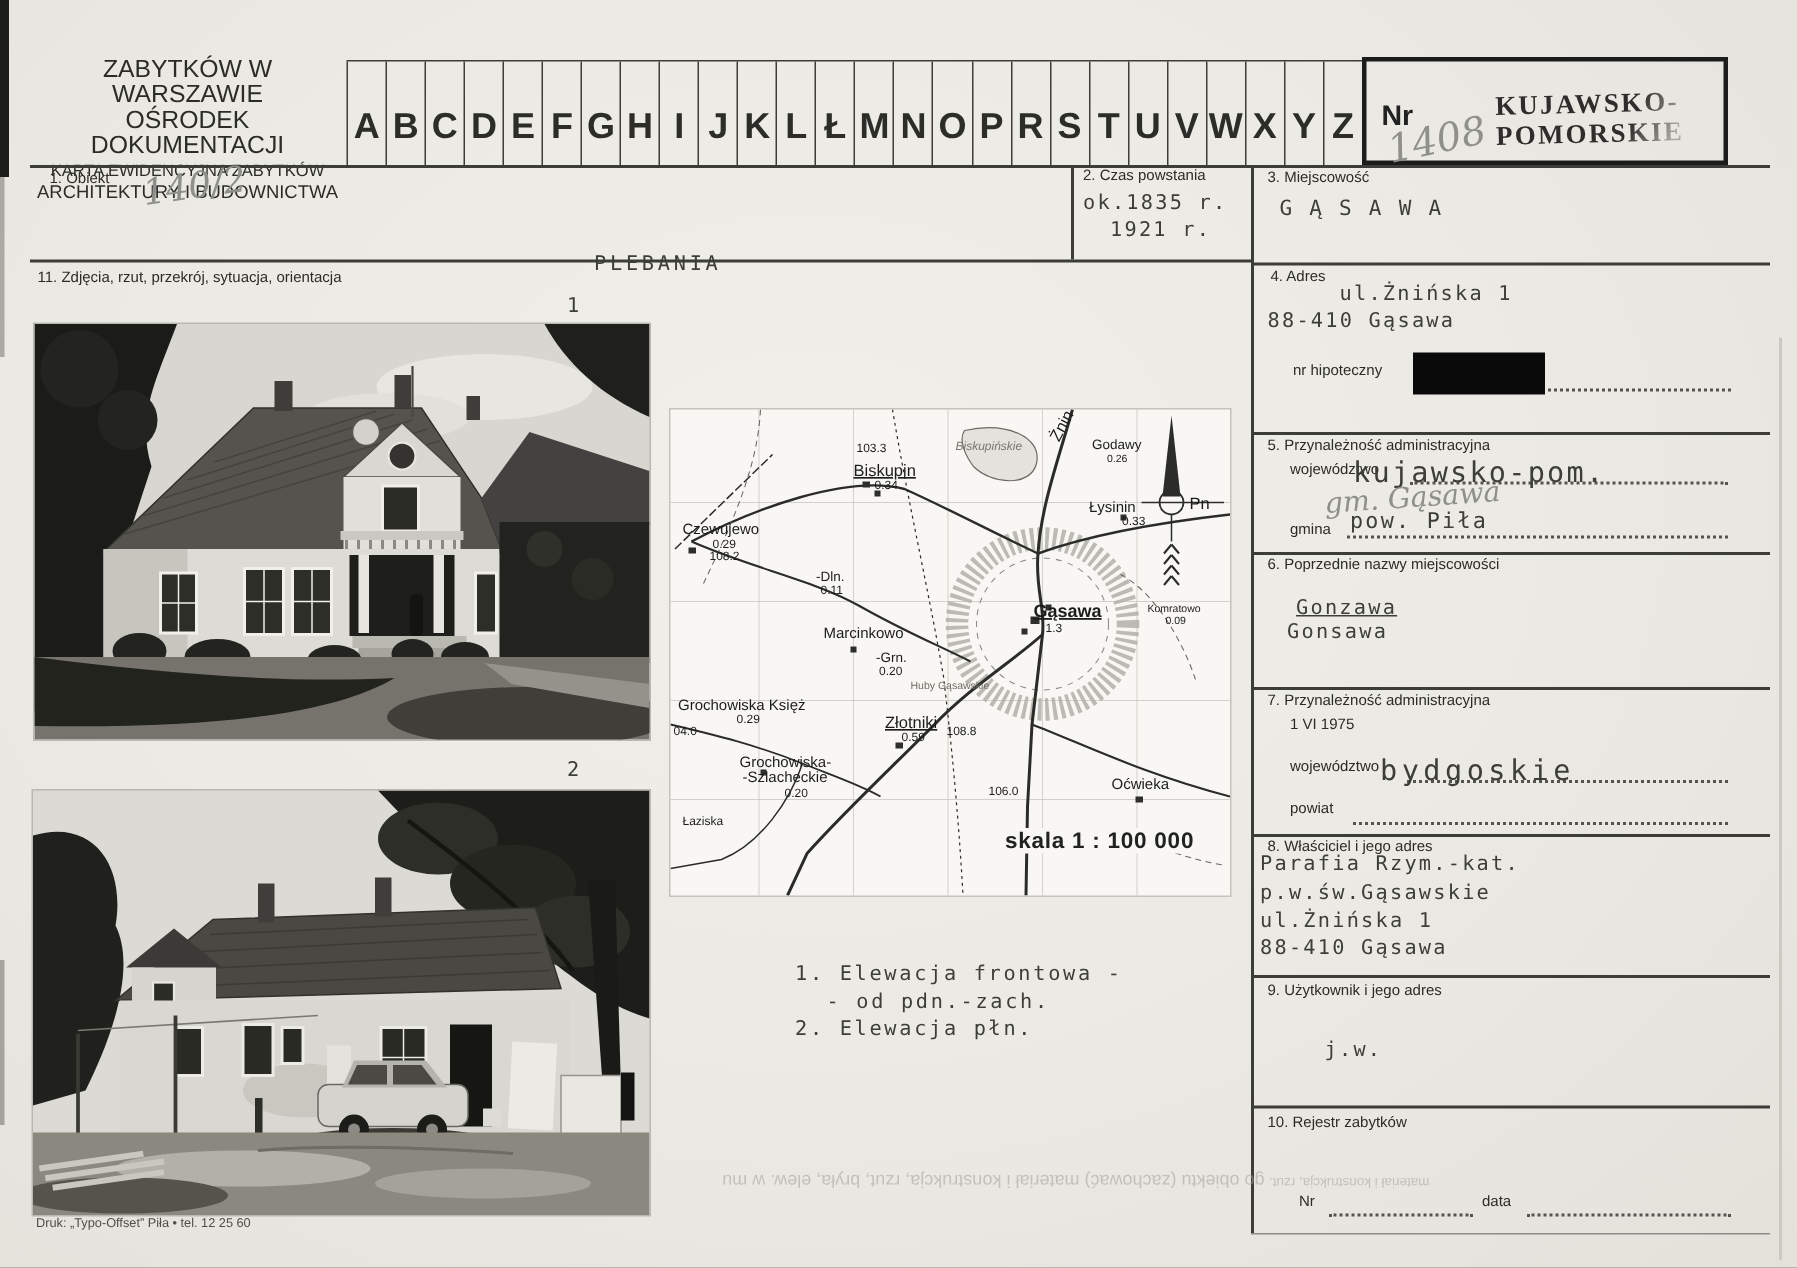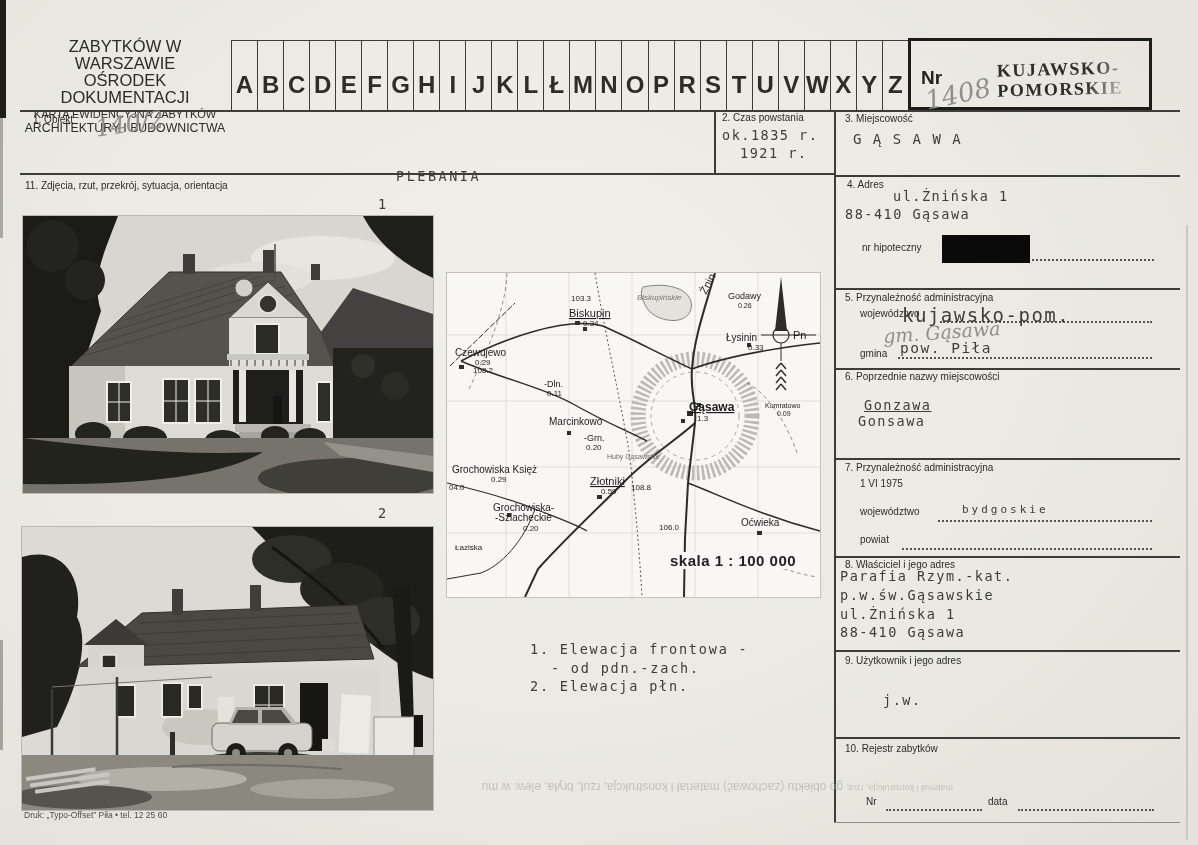--- a/index.html
+++ b/index.html
@@ -360,21 +360,21 @@
   <span class="abs tw" style="left:900px;top:340px;font-size:14.5px;">pow. Piła</span>
 
   <span class="abs lbl" style="left:845px;top:371px;">6. Poprzednie nazwy miejscowości</span>
   <span class="abs tw" style="left:864px;top:397px;text-decoration:underline;">Gonzawa</span>
   <span class="abs tw" style="left:858px;top:413px;">Gonsawa</span>
 
   <span class="abs lbl" style="left:845px;top:462px;">7. Przynależność administracyjna</span>
   <span class="abs lbl" style="left:860px;top:478px;">1 VI 1975</span>
   <span class="abs lbl" style="left:860px;top:506px;">województwo</span>
   <div class="dots" style="left:938px;top:519px;width:214px;"></div>
-  <span class="abs tw" style="left:962px;top:503px;font-size:11px;letter-spacing:3px;">bydgoskie</span>
+  <span class="abs tw" style="left:920px;top:503px;font-size:19px;letter-spacing:3px;">bydgoskie</span>
   <span class="abs lbl" style="left:860px;top:534px;">powiat</span>
   <div class="dots" style="left:902px;top:547px;width:250px;"></div>
 
   <span class="abs lbl" style="left:845px;top:559px;">8. Właściciel i jego adres</span>
   <div class="abs" id="owner-lines" style="left:840px;top:567px;">
       <div class="tw" style="line-height: 18.8px;">Parafia Rzym.-kat.</div>
       <div class="tw" style="line-height: 18.8px;">p.w.św.Gąsawskie</div>
       <div class="tw" style="line-height: 18.8px;">ul.Żnińska 1</div>
       <div class="tw" style="line-height: 18.8px;">88-410 Gąsawa</div>
     </div>

